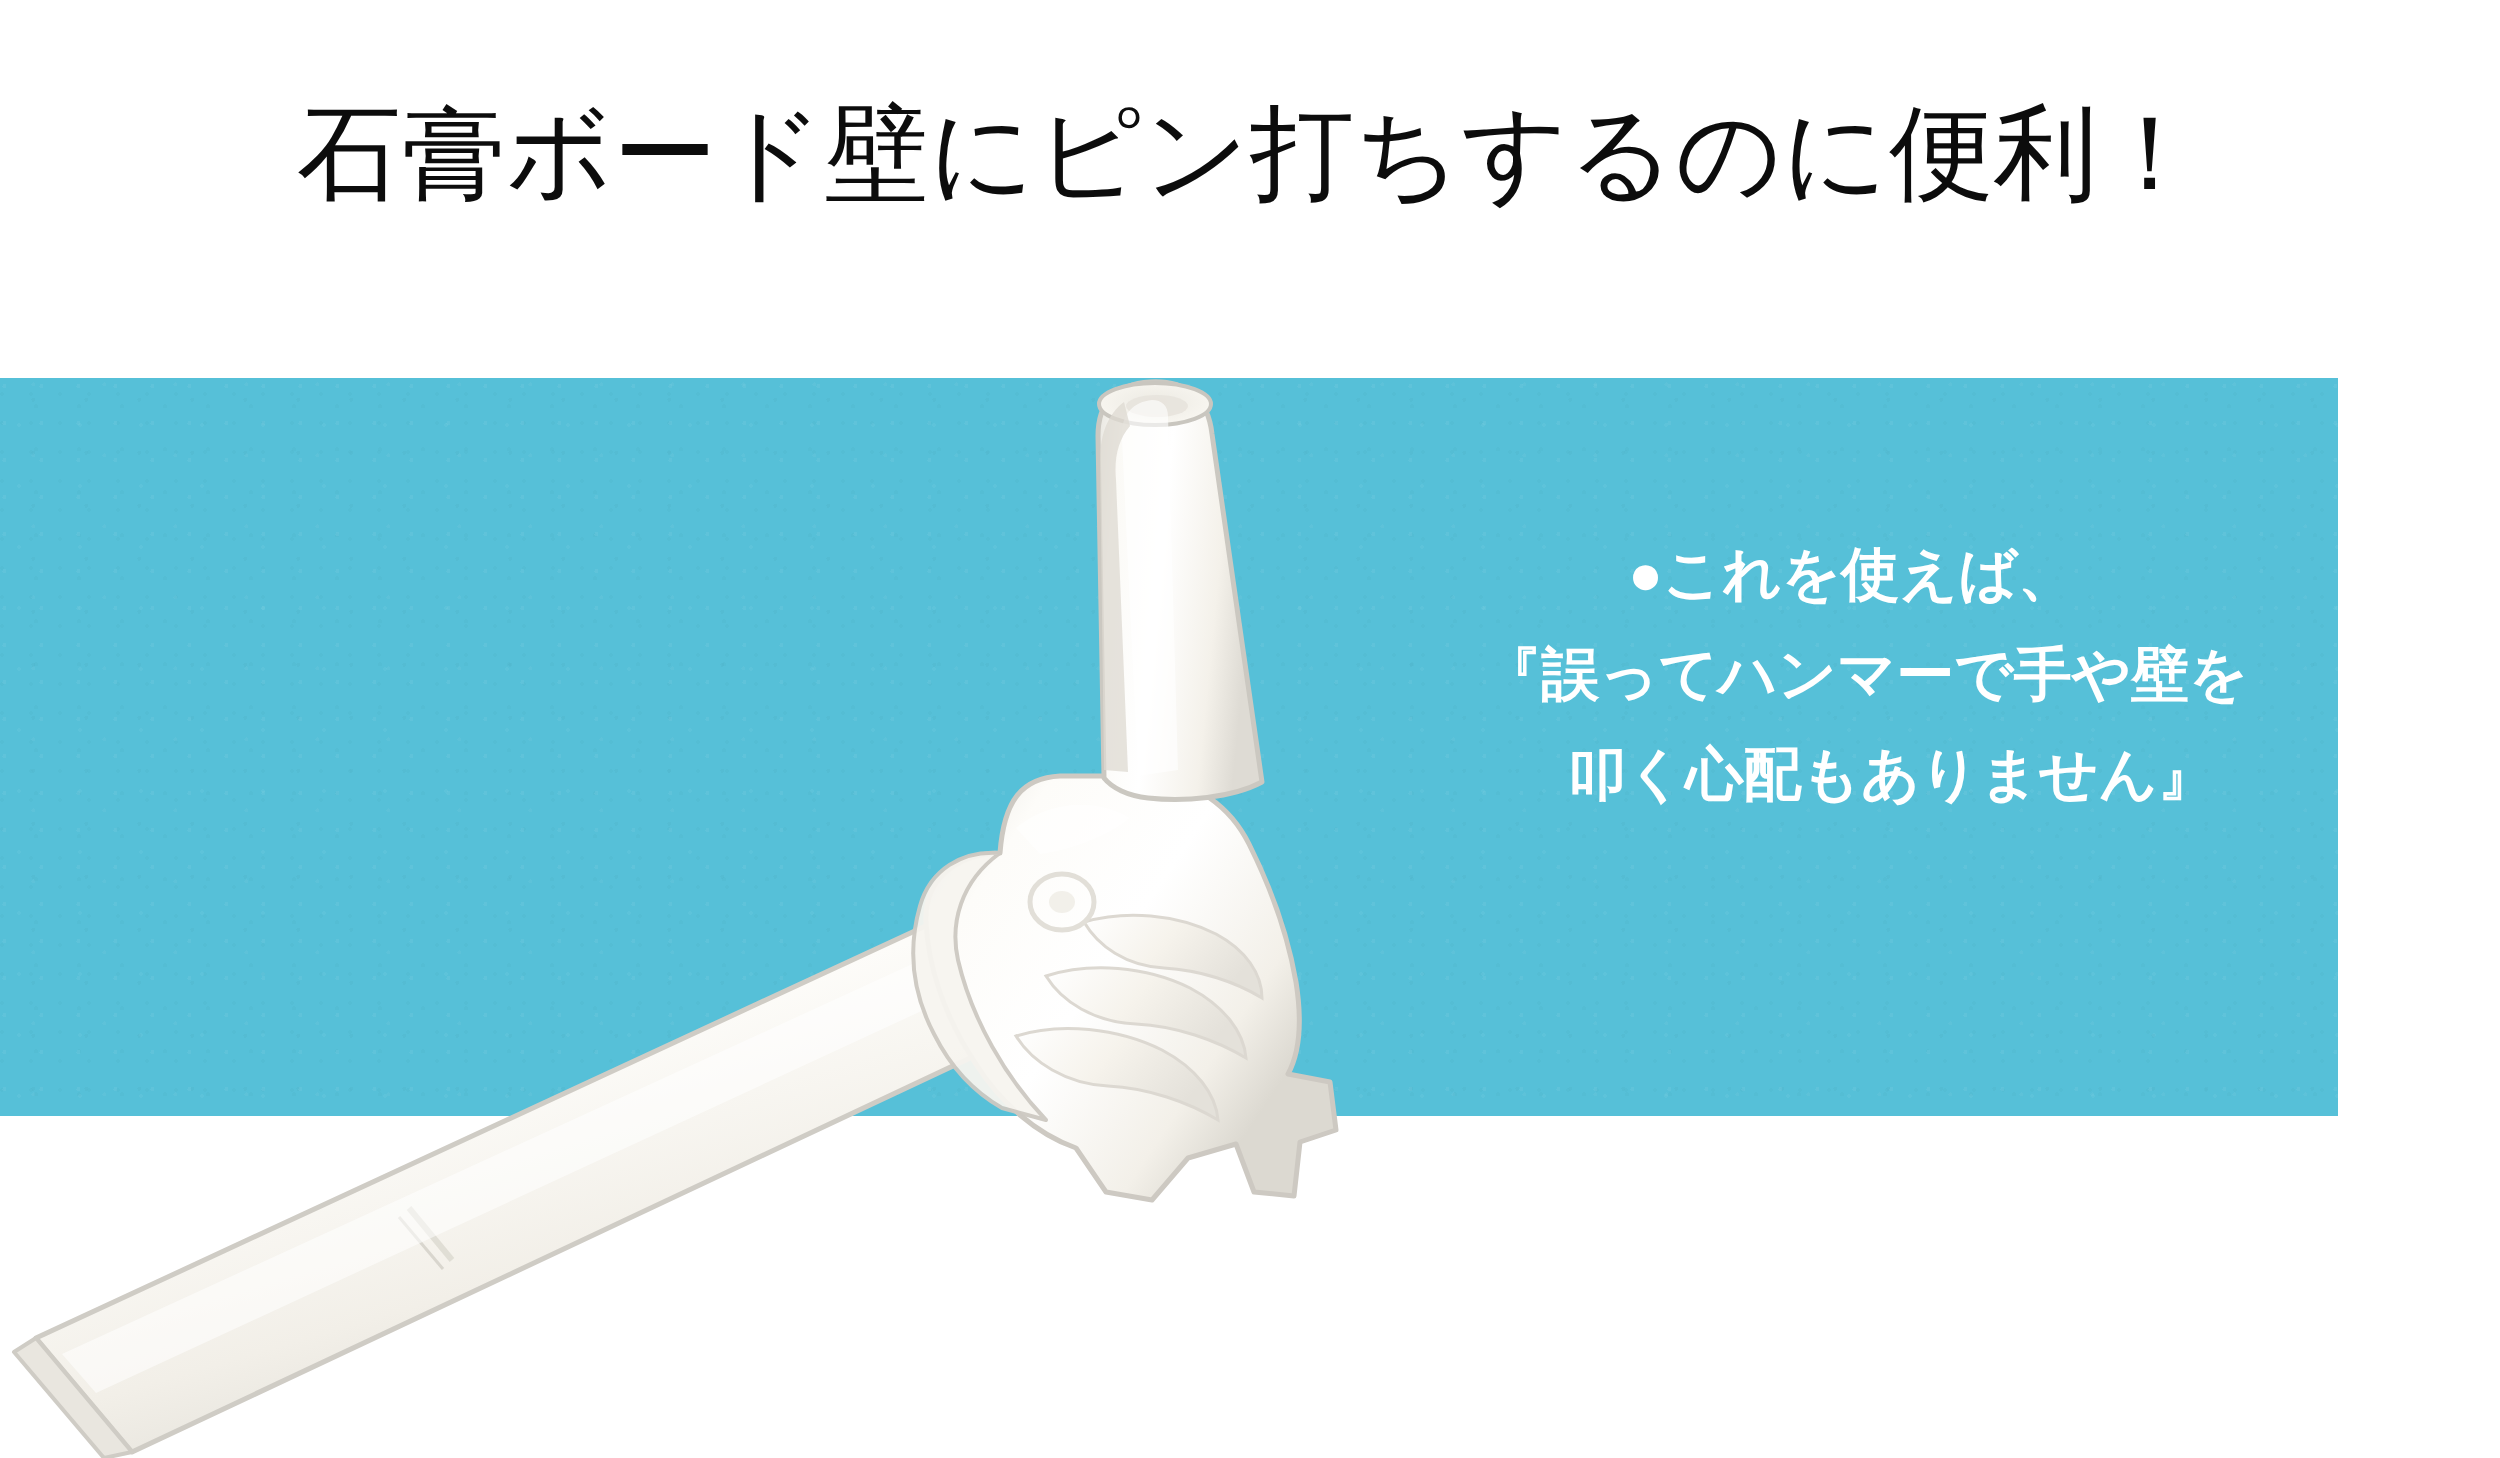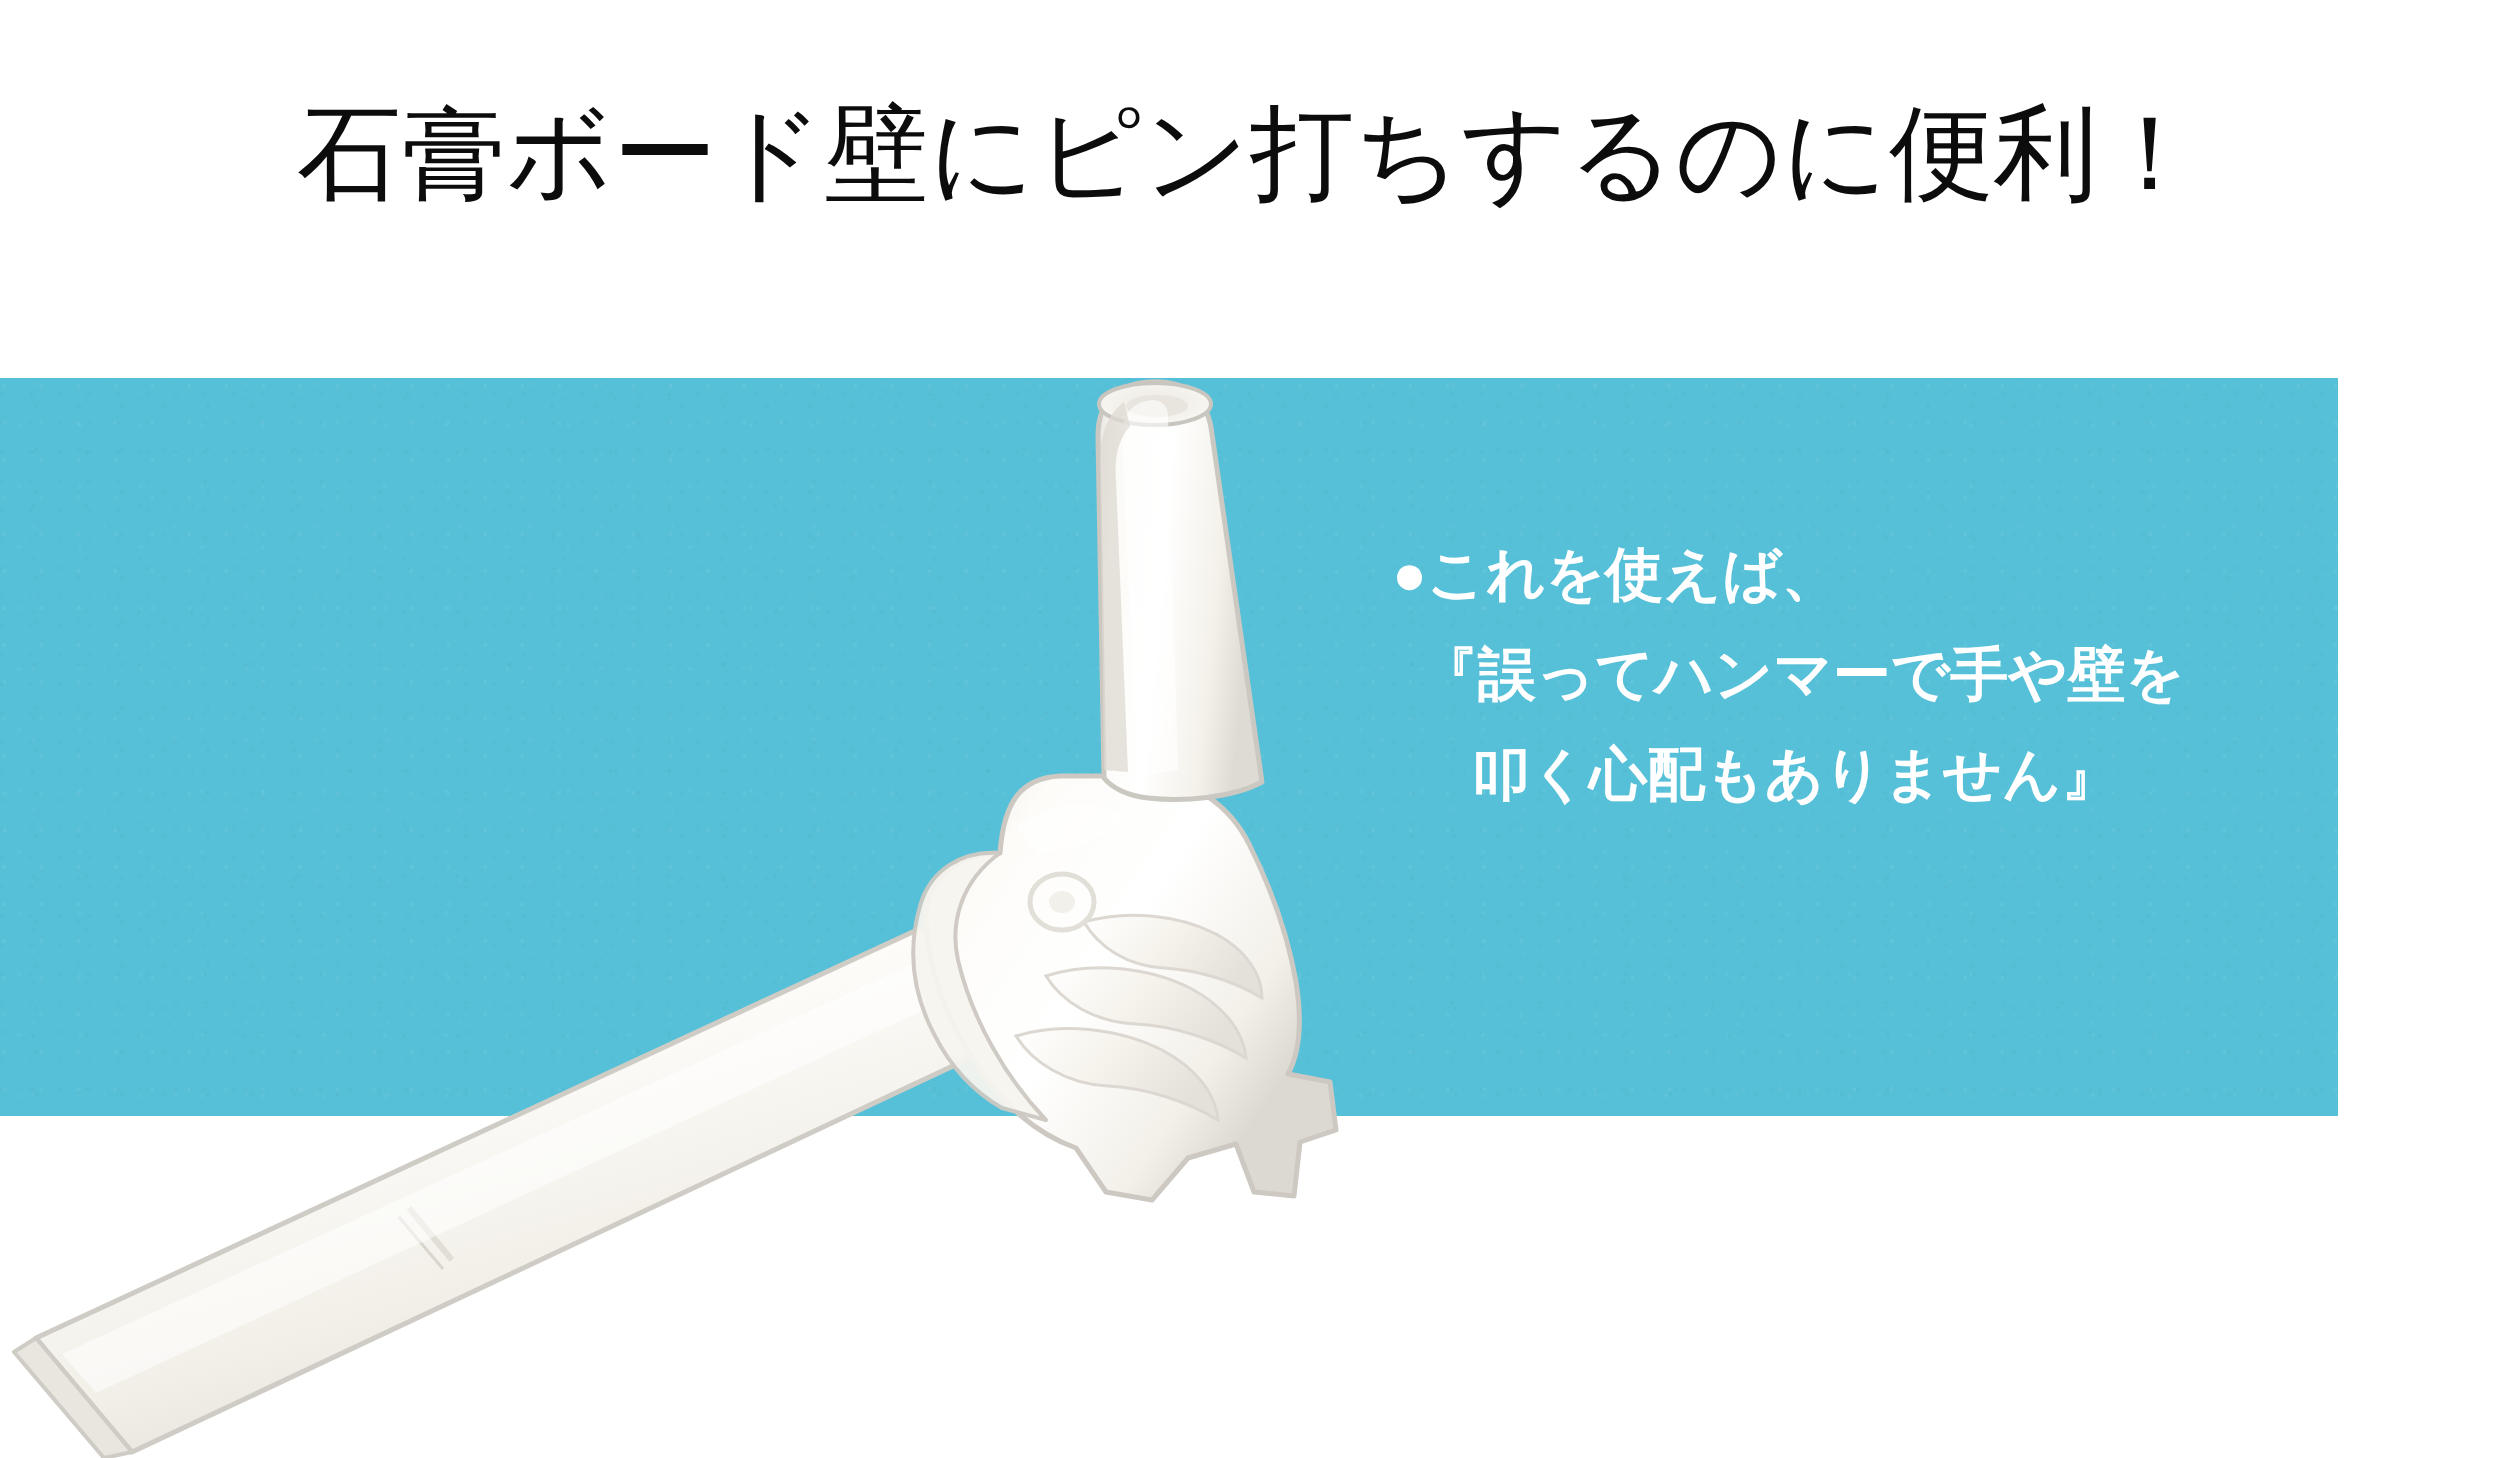--- a/index.html
+++ b/index.html
@@ -64,20 +64,21 @@
     position: absolute;
     left: 1392px;
     top: 524px;
     width: 920px;
     color: #ffffff;
     font-size: 58px;
     line-height: 100px;
     font-weight: 700;
     white-space: nowrap;
     font-family: "Liberation Sans", "DejaVu Sans", sans-serif;
+    text-align: center;
   }
   .copy-line { display: block; }
   .copy-line.lead { margin-left: 0; }
   .copy-line.quote-a { margin-left: 28px; }
   .copy-line.quote-b { margin-left: 28px; }
   .copy-line.quote-c { margin-left: 80px; }
 
   
   #product {
     position: absolute;

